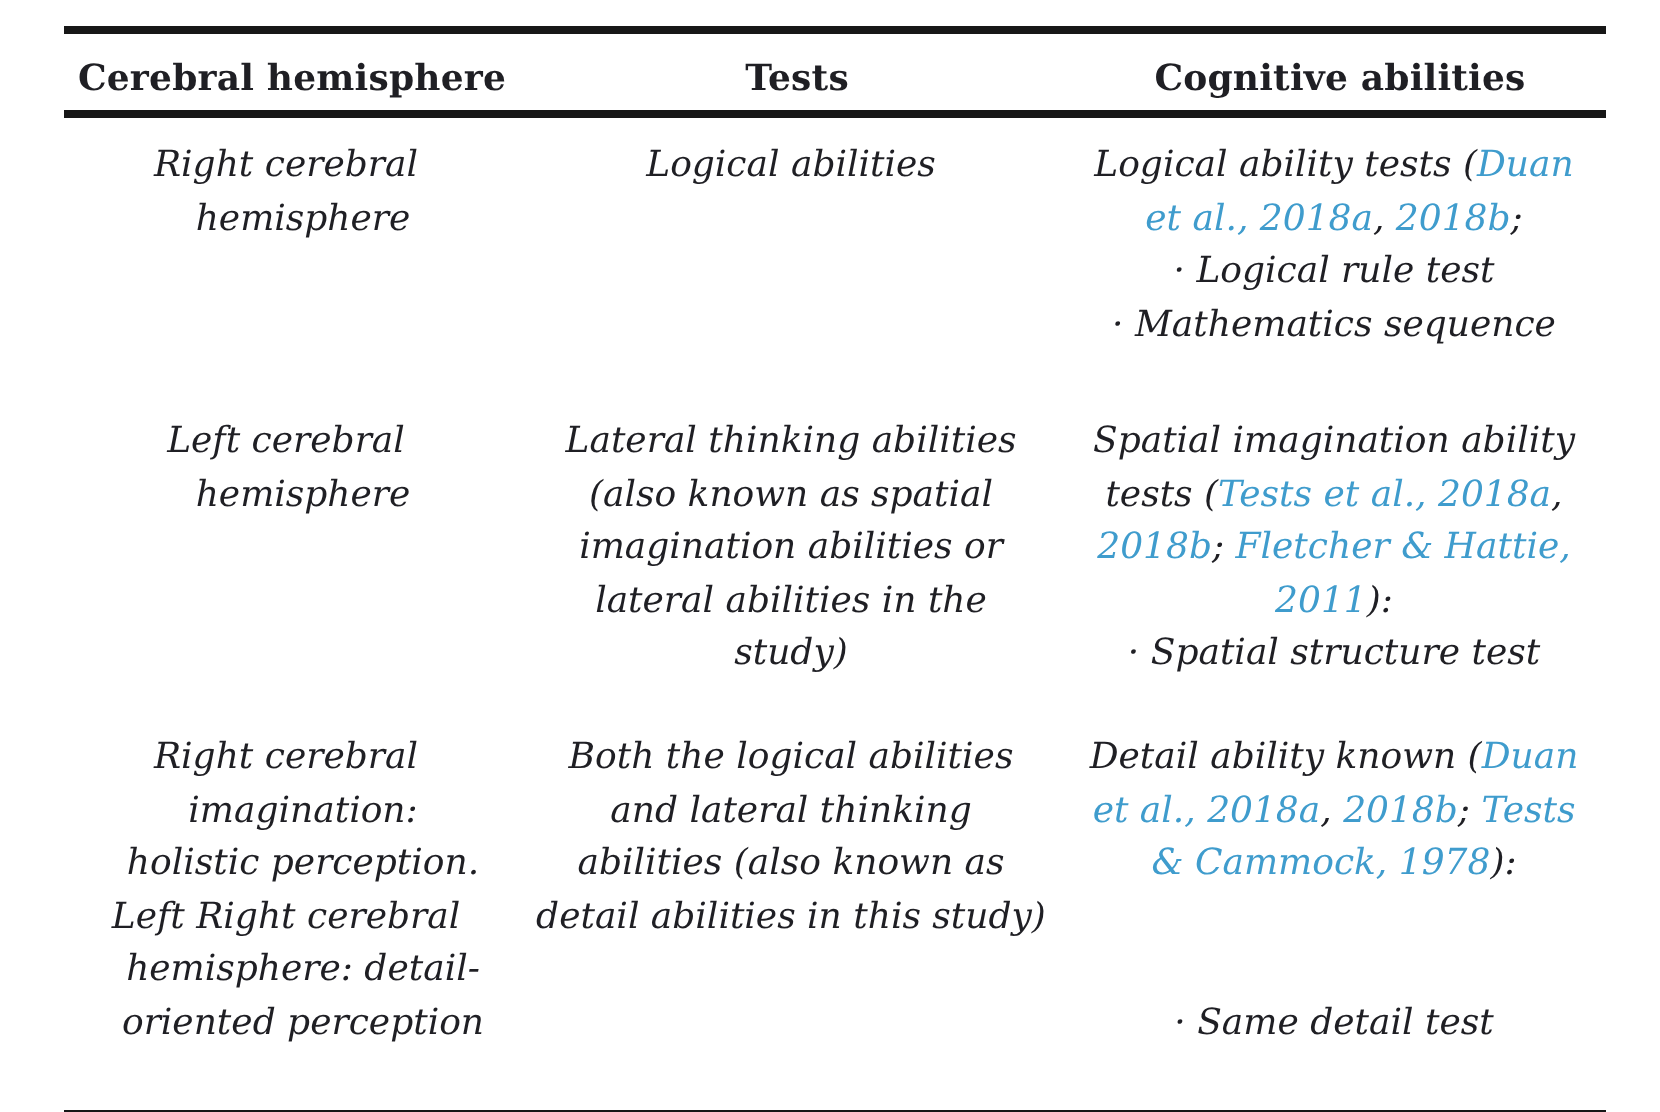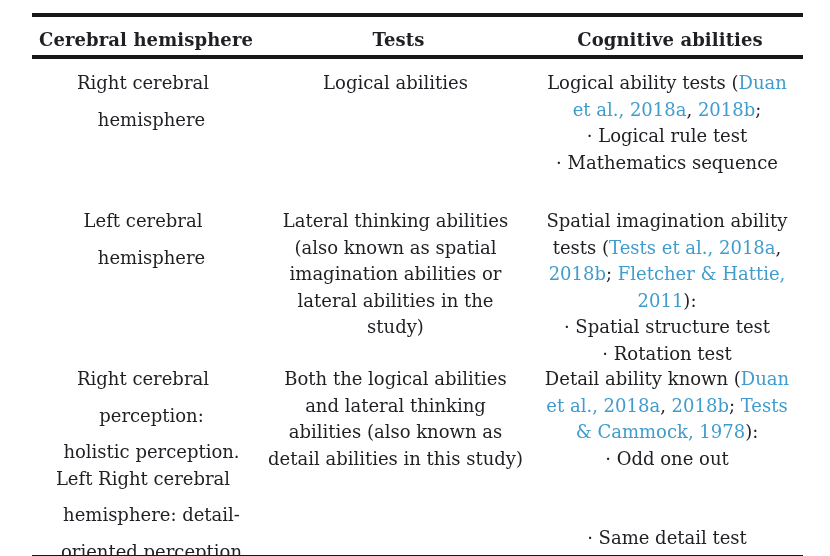--- a/index.html
+++ b/index.html
@@ -24,23 +24,23 @@
   .rule.mid{height:4px;}
   .rule.bot{height:4px;}
   .grid{display:grid;grid-template-columns:228px 277px 266px;}
   .hdr{height:38px;align-items:end;}
   .hcell{font-weight:700;padding-bottom:4px;line-height:22px;letter-spacing:.1px;}
   .body{padding-top:11px;}
   .row{align-items:start;}
   .r0{height:138px;}
   .r1{height:158px;}
   .r2{height:189px;}
-  .cell{overflow:visible;padding-right:6px;}
+  .cell{overflow:visible;padding-right:6px;font-style:italic;}
   .line{line-height:var(--lh);min-height:var(--lh);white-space:nowrap;}
-  .line.ind{padding-left:17px;margin-top:10px;}
+  .line.ind{padding-left:17px;}
   .link{color:var(--link);}
   .spacer{width:100%;}
 </style>
 </head>
 <body>
 
 <div class="page">
   <div class="tbl">
     <div class="rule top"></div>
 
@@ -79,43 +79,41 @@
             <div class="line"><span>imagination abilities or</span></div>
             <div class="line"><span>lateral abilities in the</span></div>
             <div class="line"><span>study)</span></div>
           </div>
         <div class="cell">
             <div class="line"><span>Spatial imagination ability</span></div>
             <div class="line"><span>tests (</span><span class="link">Tests et al., 2018a</span><span>,</span></div>
             <div class="line"><span class="link">2018b</span><span>; </span><span class="link">Fletcher &amp; Hattie,</span></div>
             <div class="line"><span class="link">2011</span><span>):</span></div>
             <div class="line"><span>· Spatial structure test</span></div>
-            <div class="line"><span>· Rotation test</span></div>
           </div>
       </div>
       <div class="grid row r2">
         <div class="cell">
             <div class="line"><span>Right cerebral</span></div>
-            <div class="line ind"><span>perception:</span></div>
+            <div class="line ind"><span>imagination:</span></div>
             <div class="line ind"><span>holistic perception.</span></div>
             <div class="line"><span>Left Right cerebral</span></div>
             <div class="line ind"><span>hemisphere: detail-</span></div>
             <div class="line ind"><span>oriented perception</span></div>
           </div>
         <div class="cell">
             <div class="line"><span>Both the logical abilities</span></div>
             <div class="line"><span>and lateral thinking</span></div>
             <div class="line"><span>abilities (also known as</span></div>
             <div class="line"><span>detail abilities in this study)</span></div>
           </div>
         <div class="cell">
             <div class="line"><span>Detail ability known (</span><span class="link">Duan</span></div>
             <div class="line"><span class="link">et al., 2018a</span><span>, </span><span class="link">2018b</span><span>; </span><span class="link">Tests</span></div>
             <div class="line"><span class="link">&amp; Cammock, 1978</span><span>):</span></div>
-            <div class="line"><span>· Odd one out</span></div>
             <div class="spacer" style="height: 53px;"></div>
             <div class="line"><span>· Same detail test</span></div>
           </div>
       </div>
     </div>
 
     <div class="rule bot"></div>
   </div>
 </div>
 

